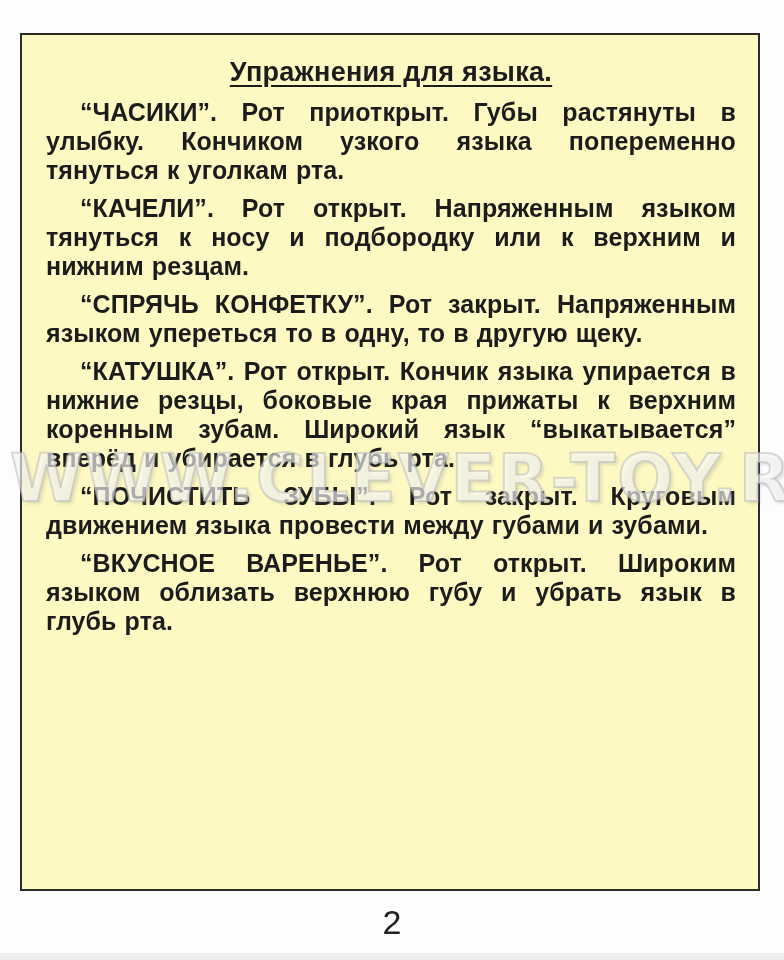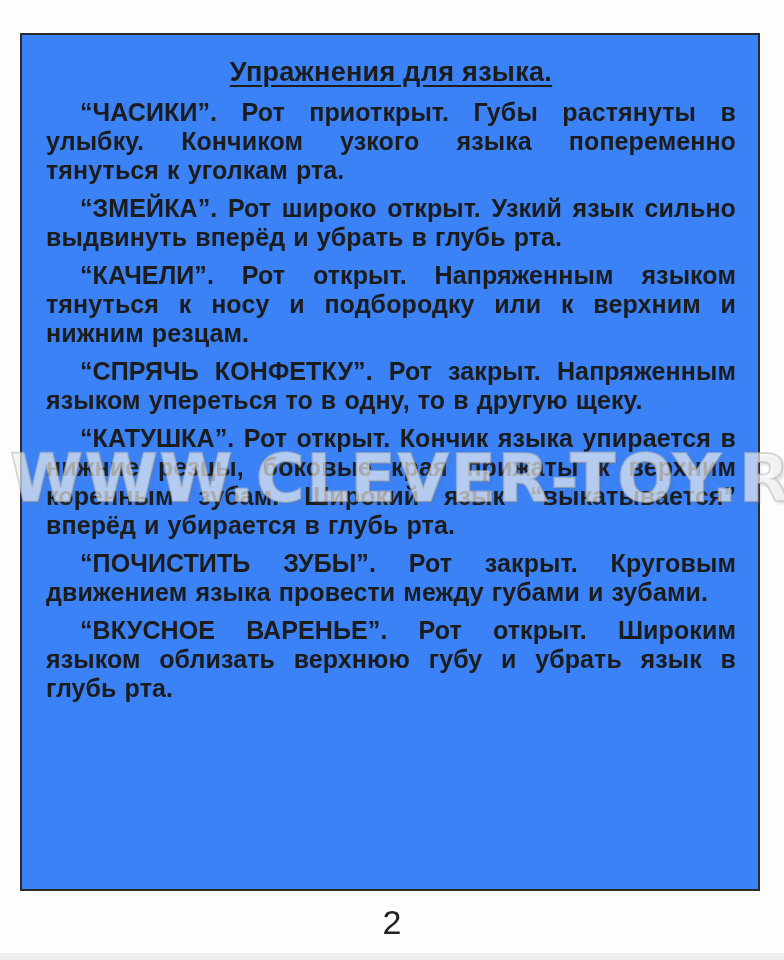--- a/index.html
+++ b/index.html
@@ -17,21 +17,21 @@
     color: #1c1c1c;
   }
   .frame {
     position: absolute;
     left: 20px;
     top: 33px;
     width: 740px;
     height: 858px;
     box-sizing: border-box;
     border: 2px solid #2b2b2b;
-    background: #3b82f6;
+    background: #fef9c3;
     padding: 22px 22px 0 24px;
   }
   .doc-title {
     margin: 0 0 10px 0;
     text-align: center;
     font-size: 27px;
     font-weight: bold;
     text-decoration: underline;
     text-underline-offset: 4px;
     letter-spacing: 0.3px;
@@ -90,21 +90,20 @@
 <body>
 
 <div class="page">
 
   <div class="frame">
 
     <h1 class="doc-title">Упражнения для языка.</h1>
 
     <div class="paragraphs">
         <p class="para">“ЧАСИКИ”. Рот приоткрыт. Губы растянуты в улыбку. Кончиком узкого языка попеременно тянуться к уголкам рта.</p>
-        <p class="para">“ЗМЕЙКА”. Рот широко открыт. Узкий язык сильно выдвинуть вперёд и убрать в глубь рта.</p>
         <p class="para">“КАЧЕЛИ”. Рот открыт. Напряженным языком тянуться к носу и подбородку или к верхним и нижним резцам.</p>
         <p class="para">“СПРЯЧЬ КОНФЕТКУ”. Рот закрыт. Напряженным языком упереться то в одну, то в другую щеку.</p>
         <p class="para">“КАТУШКА”. Рот открыт. Кончик языка упирается в нижние резцы, боковые края прижаты к верхним коренным зубам. Широкий язык “выкатывается” вперёд и убирается в глубь рта.</p>
         <p class="para">“ПОЧИСТИТЬ ЗУБЫ”. Рот закрыт. Круговым движением языка провести между губами и зубами.</p>
         <p class="para">“ВКУСНОЕ ВАРЕНЬЕ”. Рот открыт. Широким языком облизать верхнюю губу и убрать язык в глубь рта.</p>
       </div>
 
   </div>
 
   <div class="watermark">www.clever-toy.ru</div>

